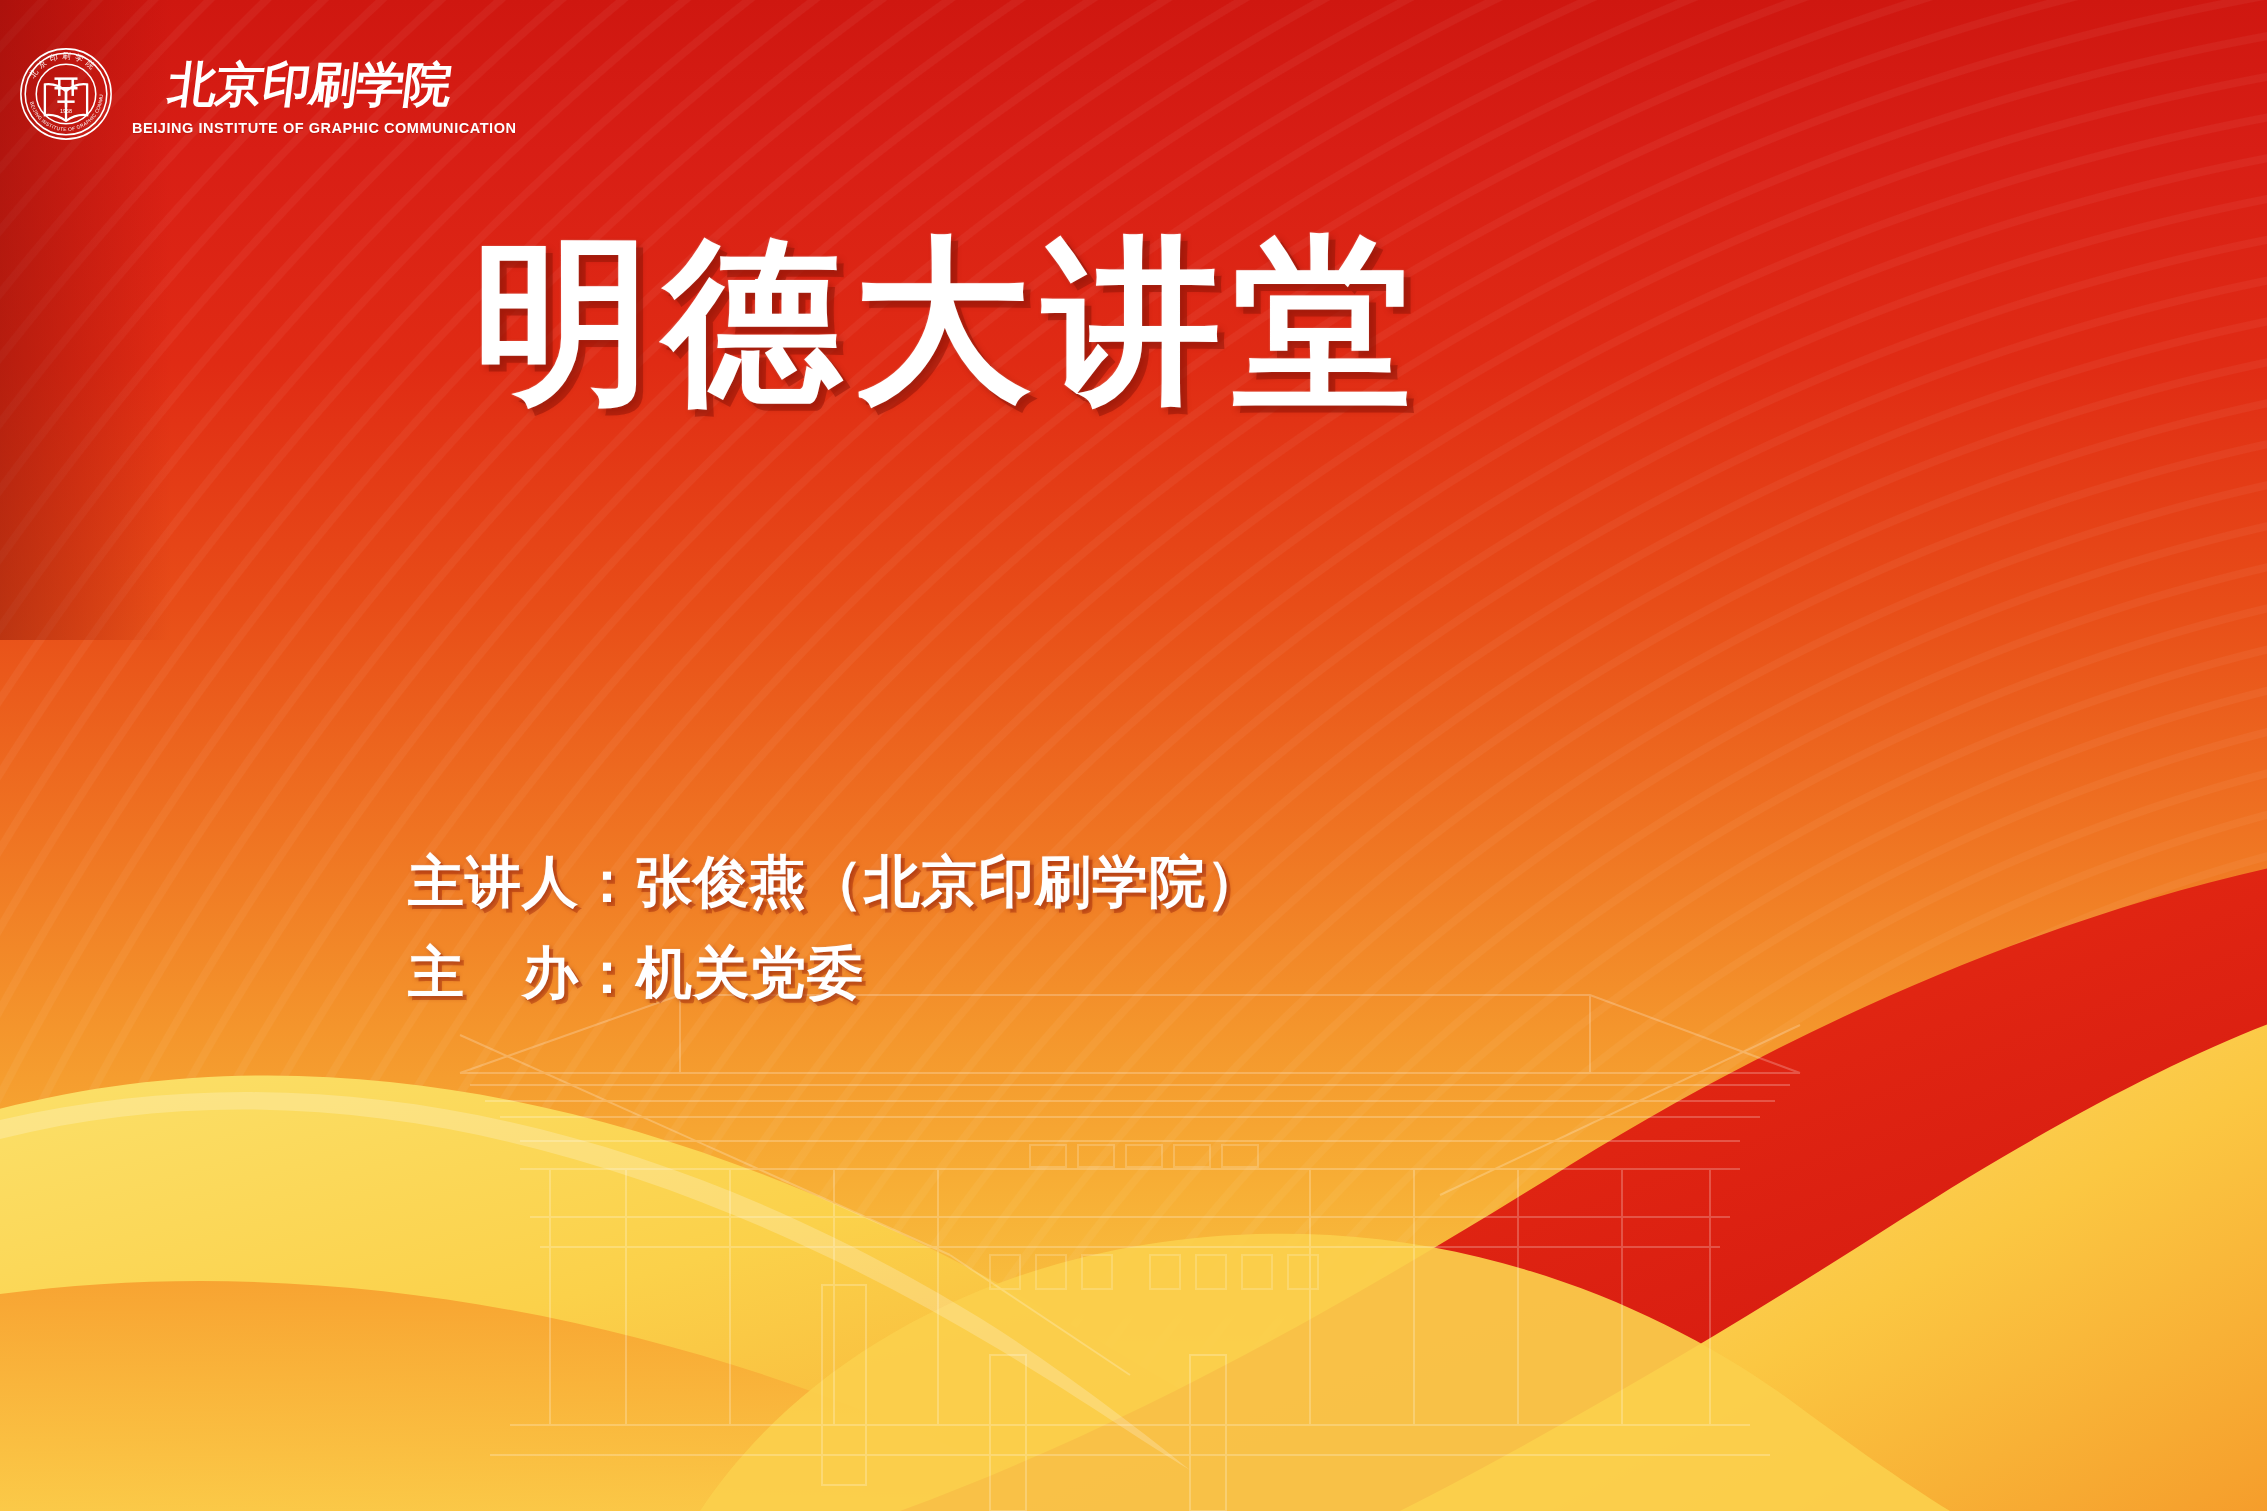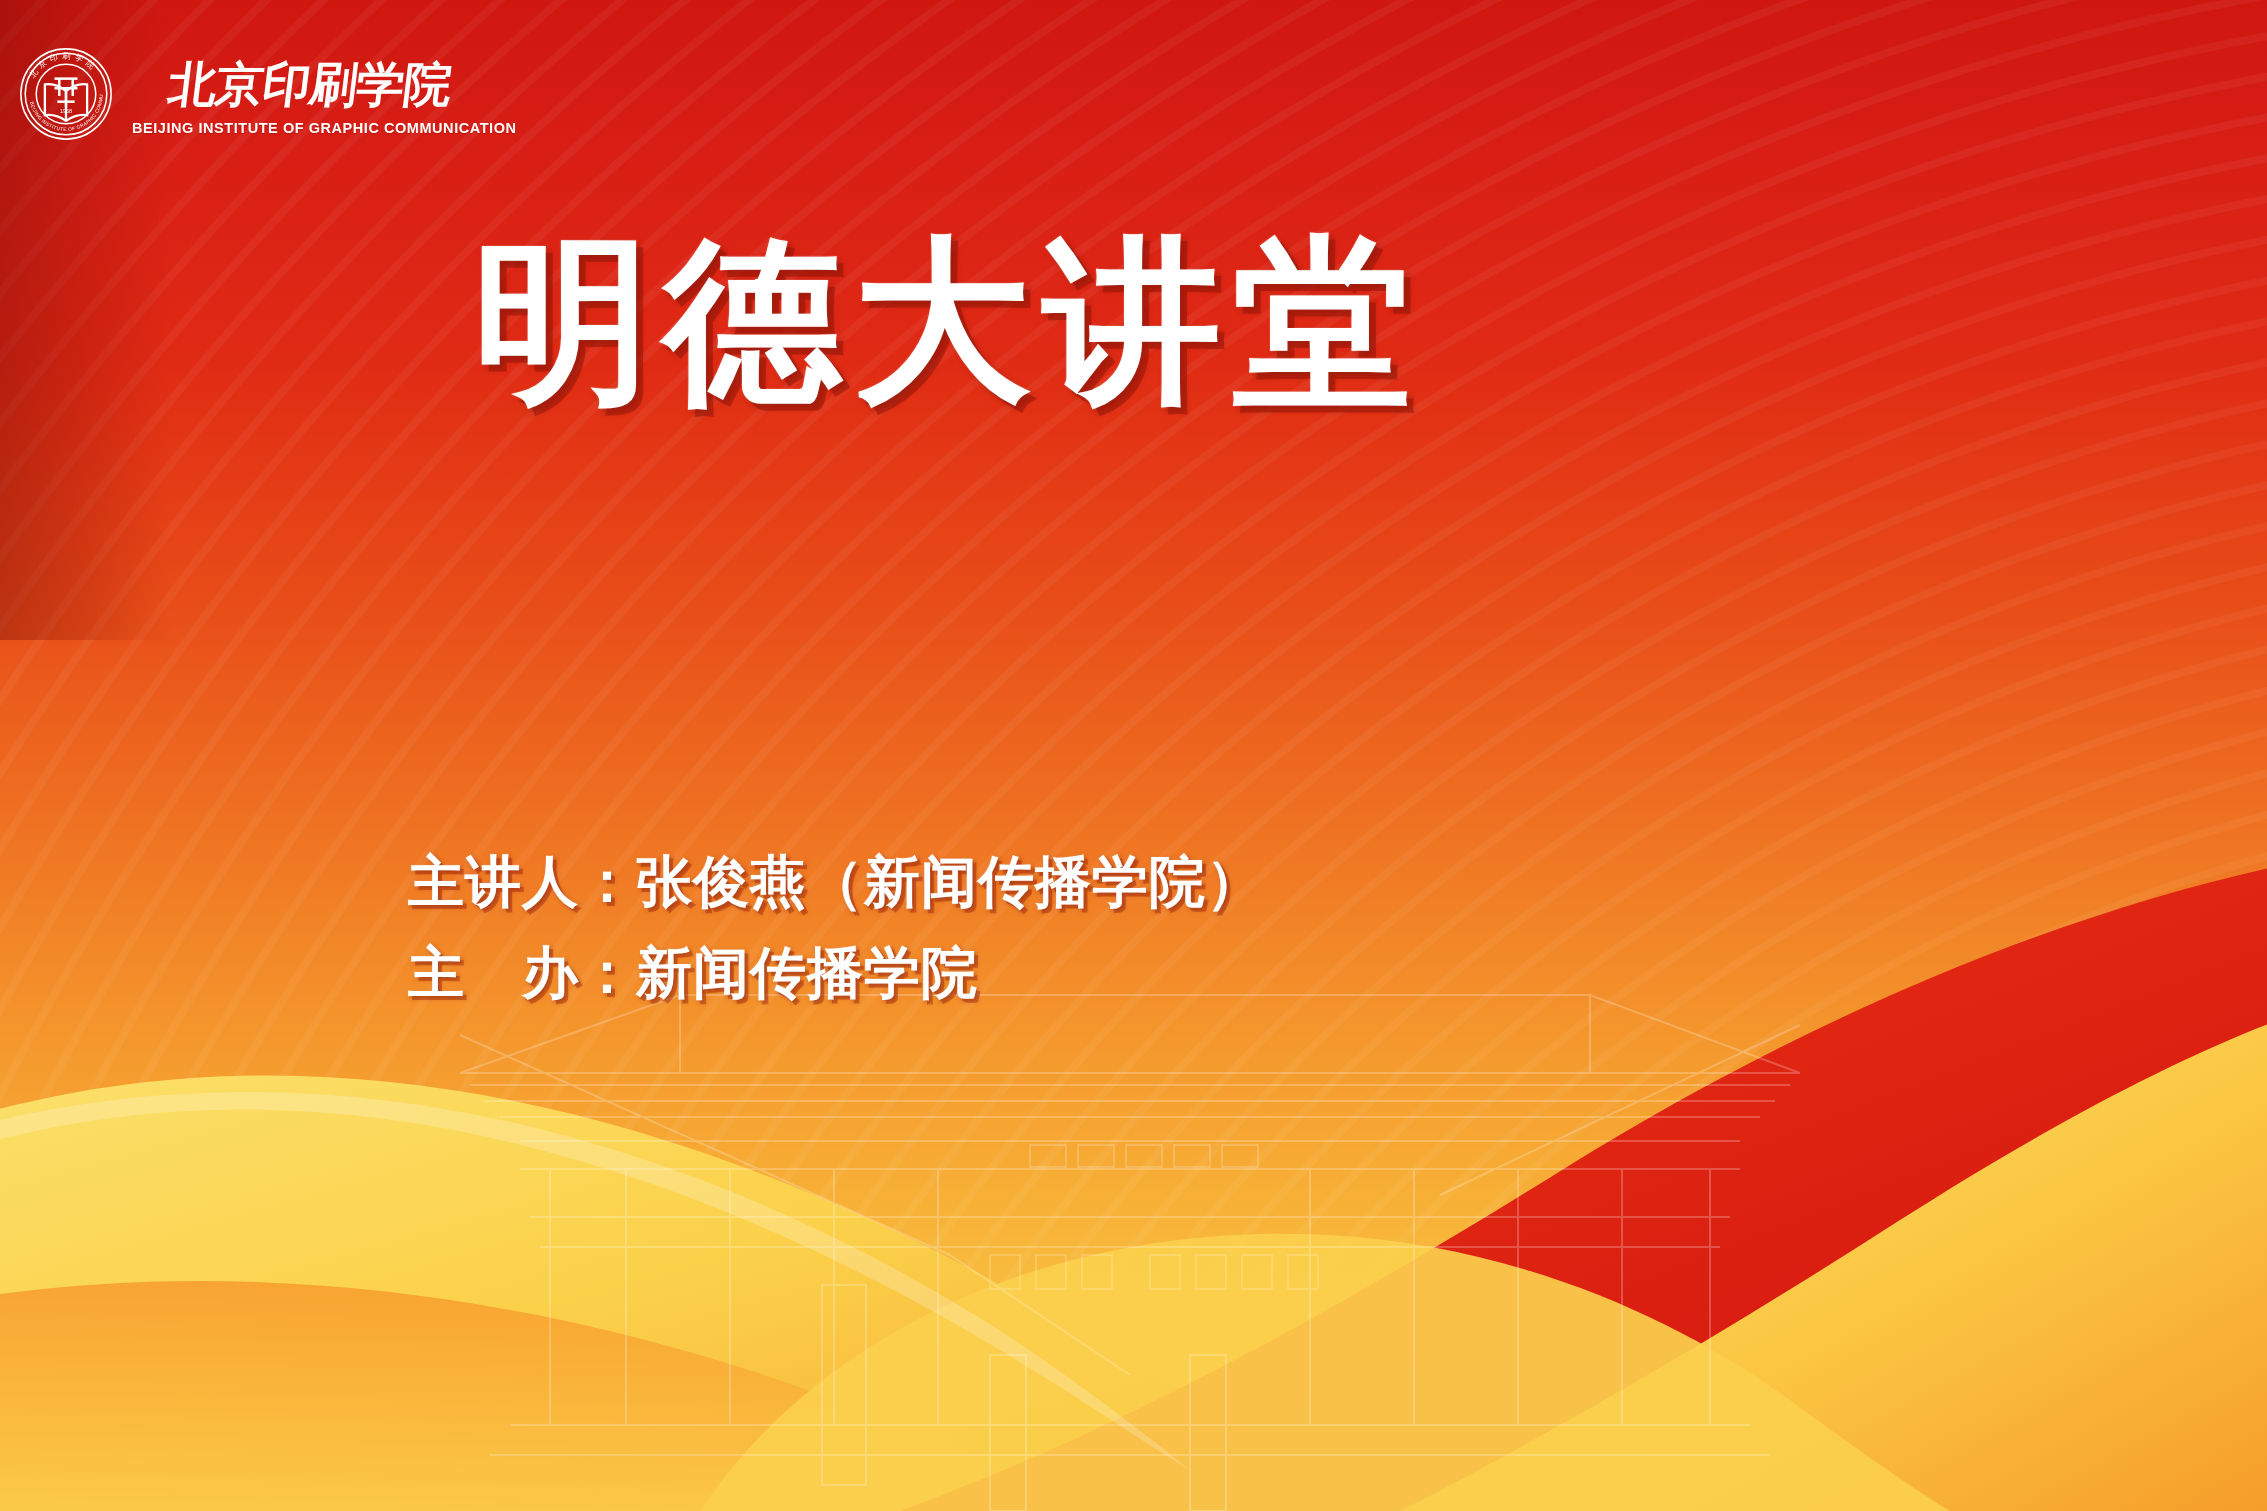--- a/index.html
+++ b/index.html
@@ -262,20 +262,20 @@
         <text x="0" y="45" font-family="'DejaVu Serif',serif" font-size="48" font-weight="bold" fill="#ffffff" letter-spacing="-1" transform="skewX(-7)">北京印刷学院</text>
       </svg>
       <div class="en">BEIJING INSTITUTE OF GRAPHIC COMMUNICATION</div>
     </div>
   </div>
 
   <div class="title">明德大讲堂</div>
 
   <div class="info">
     <span class="row">
-      <span class="lbl">主讲人</span><span class="sep">：</span><span class="val">张俊燕（新闻传播学院）</span>
+      <span class="lbl">主讲人</span><span class="sep">：</span><span class="val">张俊燕（北京印刷学院）</span>
     </span>
     <span class="row">
-      <span class="lbl">主　办</span><span class="sep">：</span><span class="val">新闻传播学院</span>
+      <span class="lbl">主　办</span><span class="sep">：</span><span class="val">机关党委</span>
     </span>
   </div>
 
 </div>
 
 </body></html>

